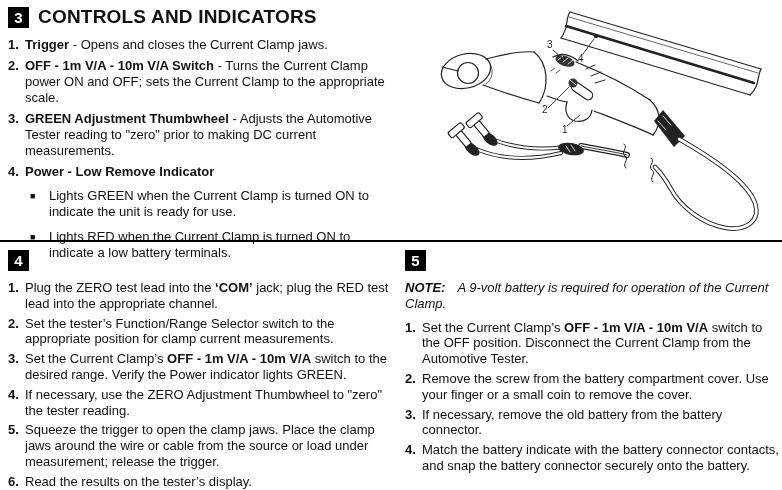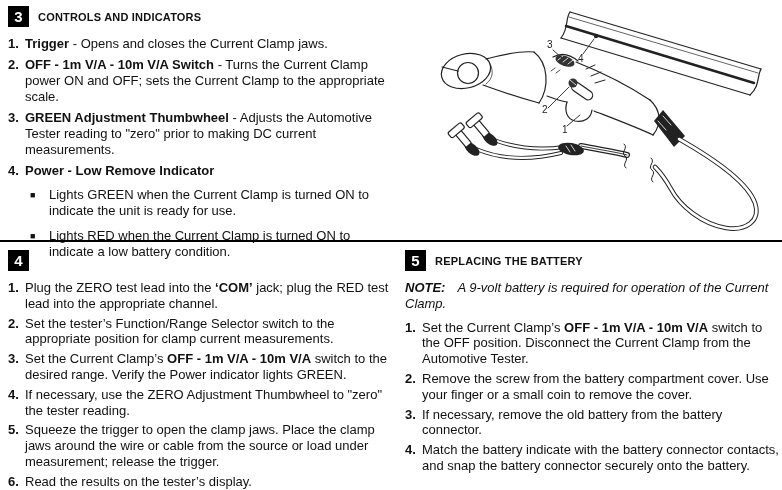--- a/index.html
+++ b/index.html
@@ -5,21 +5,21 @@
   html,body{margin:0;padding:0;background:#888;}
   .page{
     position:relative;width:782px;height:490px;background:#ffffff;
     font-family:"Liberation Sans",sans-serif;color:#111;overflow:hidden;
   }
   .sec-head{display:flex;align-items:center;margin:0 0 9px 0;}
   .sec-num{
     width:21px;height:21px;background:#000;color:#fff;flex:none;
     font-weight:bold;font-size:15px;display:flex;align-items:center;justify-content:center;
   }
-  .sec-title{font-size:11px;font-weight:bold;margin-left:9px;letter-spacing:.2px;white-space:nowrap;}
+  .sec-title{font-size:19px;font-weight:bold;margin-left:9px;letter-spacing:.2px;white-space:nowrap;}
   .li{display:flex;margin:0 0 5px 0;}
   .li .num{font-weight:bold;width:17px;flex:none;font-size:13px;line-height:16px;}
   .li .txt{margin:0;flex:1;font-size:13px;line-height:16px;}
   .bullets{margin-top:8px;}
   .bullets .li{margin-left:22px;margin-bottom:9px;}
   .bullets .marker{width:19px;flex:none;font-size:9px;line-height:16px;}
   .compact .li{margin-bottom:4px;}
   .compact .li .num,.compact .li .txt{line-height:15.8px;}
   .note{font-size:13px;line-height:15.8px;font-style:italic;margin:0 0 8px 0;}
   .note .note-label{font-weight:bold;margin-right:12px;text-align:right;}
@@ -58,21 +58,21 @@
       <p class="txt"><b>Power - Low Remove Indicator</b><span></span></p>
     </div>
 
     <div class="bullets">
       <div class="li">
         <span class="marker">■</span>
         <p class="txt">Lights GREEN when the Current Clamp is turned ON to indicate the unit is ready for use.</p>
       </div>
       <div class="li">
         <span class="marker">■</span>
-        <p class="txt">Lights RED when the Current Clamp is turned ON to indicate a low battery condition.</p>
+        <p class="txt">Lights RED when the Current Clamp is turned ON to indicate a low battery terminals.</p>
       </div>
     </div>
   </div>
 
   <div class="figure-wrap">
     <svg viewBox="0 0 362 238" width="362" height="238" fill="none" stroke="#222" stroke-width="1.2" stroke-linecap="round" stroke-linejoin="round">
 
       <g>
         <path d="M150,12 L341,69"></path>
         <path d="M150,12 C145,19 149,28 141,38"></path>
@@ -193,21 +193,20 @@
     </div>
     <div class="li">
       <span class="num">6.</span>
       <p class="txt"><span>Read the results on the tester’s display.</span></p>
     </div>
   </div>
 
   <div class="block-br compact">
     <div class="sec-head">
       <div class="sec-num">5</div>
-      <div class="sec-title">REPLACING THE BATTERY</div>
     </div>
 
     <p class="note"><span class="note-label">NOTE:</span><span>A 9-volt battery is required for operation of the Current Clamp.</span></p>
 
     <div class="li">
       <span class="num">1.</span>
       <p class="txt"><span>Set the Current Clamp’s </span><b>OFF - 1m V/A - 10m V/A</b><span> switch to the OFF position. Disconnect the Current Clamp from the Automotive Tester.</span></p>
     </div>
     <div class="li">
       <span class="num">2.</span>

